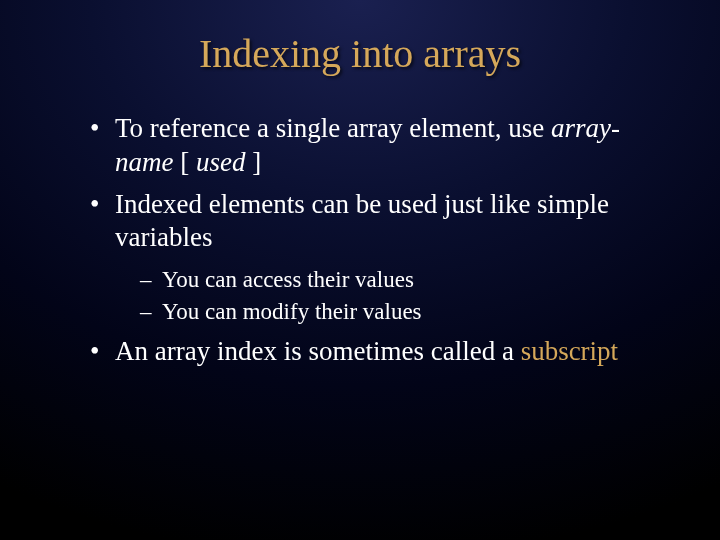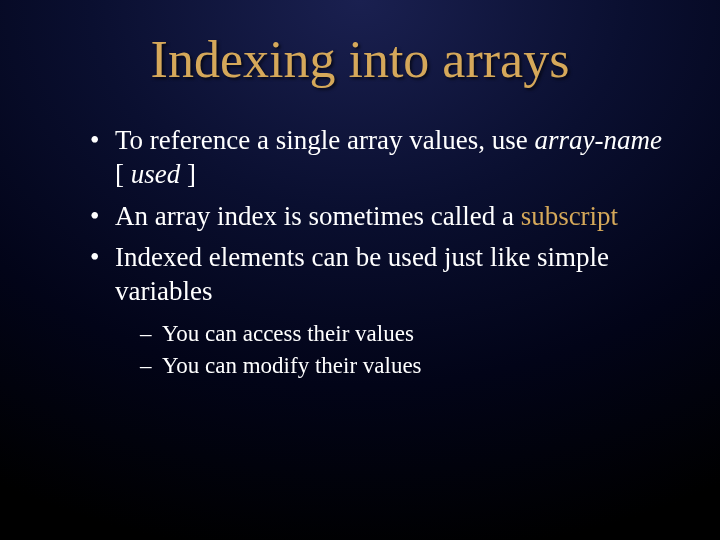--- a/index.html
+++ b/index.html
@@ -17,21 +17,21 @@
     font-family: "Times New Roman", Times, serif;
     color: #ffffff;
   }
   .slide {
     width: 720px;
     height: 540px;
     padding: 30px 50px 40px 50px;
   }
   .title {
     text-align: center;
-    font-size: 52px;
+    font-size: 40px;
     color: #d5a85a;
     text-shadow: 2px 2px 3px rgba(0,0,0,0.6);
     font-weight: normal;
     margin-bottom: 35px;
   }
   ul {
     list-style: none;
   }
   .level1 {
     padding-left: 40px;
@@ -78,26 +78,26 @@
   }
 </style>
 </head>
 <body>
 
 <div class="slide">
   <h1 class="title">Indexing into arrays</h1>
 
   <ul class="level1">
     <li>
-      <span>To reference a single array values, use </span><span class="italic">array-name</span><span> [ </span><span class="italic">used</span><span> ]</span>
-    </li>
-    <li>
-      <span>An array index is sometimes called a </span><span class="accent">subscript</span>
+      <span>To reference a single array element, use </span><span class="italic">array-name</span><span> [ </span><span class="italic">used</span><span> ]</span>
     </li>
     <li>
       <span>Indexed elements can be used just like simple variables</span>
       <ul class="level2">
         <li>You can access their values</li>
         <li>You can modify their values</li>
       </ul>
     </li>
+    <li>
+      <span>An array index is sometimes called a </span><span class="accent">subscript</span>
+    </li>
   </ul>
 </div>
 
 </body></html>

